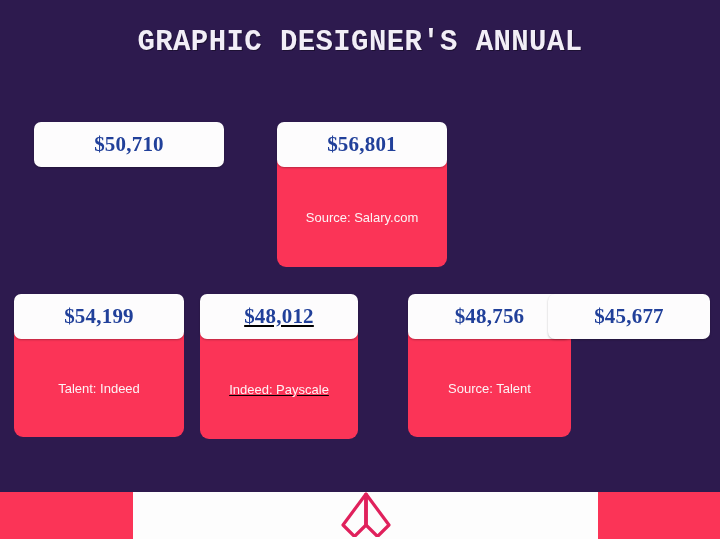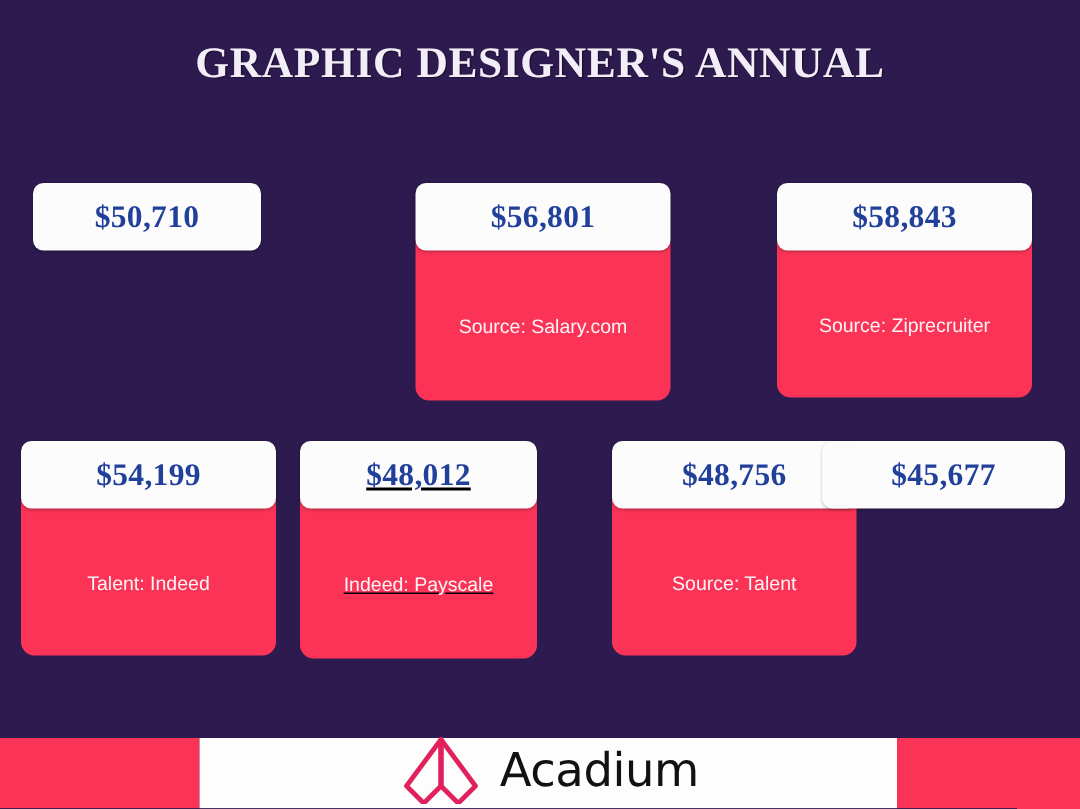--- a/index.html
+++ b/index.html
@@ -24,21 +24,21 @@
 
   
   .title-block {
     position: absolute;
     left: 0;
     top: 26px;
     width: 720px;
     text-align: center;
   }
   .title-line {
-    font-family: Liberation Serif, serif;
+    font-family: Liberation Mono, monospace;
     font-weight: bold;
     font-size: 29px;
     letter-spacing: 0.4px;
     line-height: 33px;
     color: #f2eef7;
     text-shadow: 1px 1px 0 rgba(0,0,0,0.35);
     white-space: nowrap;
   }
 
   
@@ -86,21 +86,21 @@
   }
   .card-source {
     color: #fdf3f5;
     font-size: 13px;
     line-height: 17px;
     text-align: center;
     padding: 0 8px;
   }
 
   
-  #card-bls      { left: 22px;  width: 152px; }
+  #card-bls      { left: 34px;  width: 190px; }
   #card-bls      .card-body { height: 96px; }
   #card-salary   { left: 277px; width: 170px; }
   #card-salary   .card-body { height: 100px; }
   #card-zip      { left: 518px; width: 170px; }
   #card-zip      .card-body { height: 98px; }
 
   
   #card-indeed    { left: 14px;  width: 170px; }
   #card-indeed    .card-body { height: 98px; }
   #card-payscale  { left: 200px; width: 158px; text-decoration: underline; }
@@ -159,28 +159,20 @@
 
     <div class="card" id="card-salary">
       <div class="card-head">
         <span class="card-amount">$56,801</span>
       </div>
       <div class="card-body">
         <span class="card-source">Source: Salary.com</span>
       </div>
     </div>
 
-    <div class="card" id="card-zip">
-      <div class="card-head">
-        <span class="card-amount">$58,843</span>
-      </div>
-      <div class="card-body">
-        <span class="card-source">Source: Ziprecruiter</span>
-      </div>
-    </div>
 
   </div>
 
   <div class="row" id="row-2">
 
     <div class="card" id="card-indeed">
       <div class="card-head">
         <span class="card-amount">$54,199</span>
       </div>
       <div class="card-body">
@@ -219,18 +211,17 @@
     <div class="footer-center">
       <span class="brand-mark">
         <svg width="58" height="46" viewBox="0 0 58 46" aria-hidden="true">
           <g fill="none" stroke="#e0215c" stroke-width="3.2" stroke-linejoin="round">
             <path d="M29 3 L52 34 L40.5 45.5 L29 34 Z"></path>
             <path d="M29 3 L6 34 L17.5 45.5 L29 34 Z"></path>
             <path d="M29 3 L29 34"></path>
           </g>
         </svg>
       </span>
-      <span class="brand-name">Acadium</span>
     </div>
     <div class="footer-block-right"></div>
   </div>
 
 </div>
 
 </body></html>

